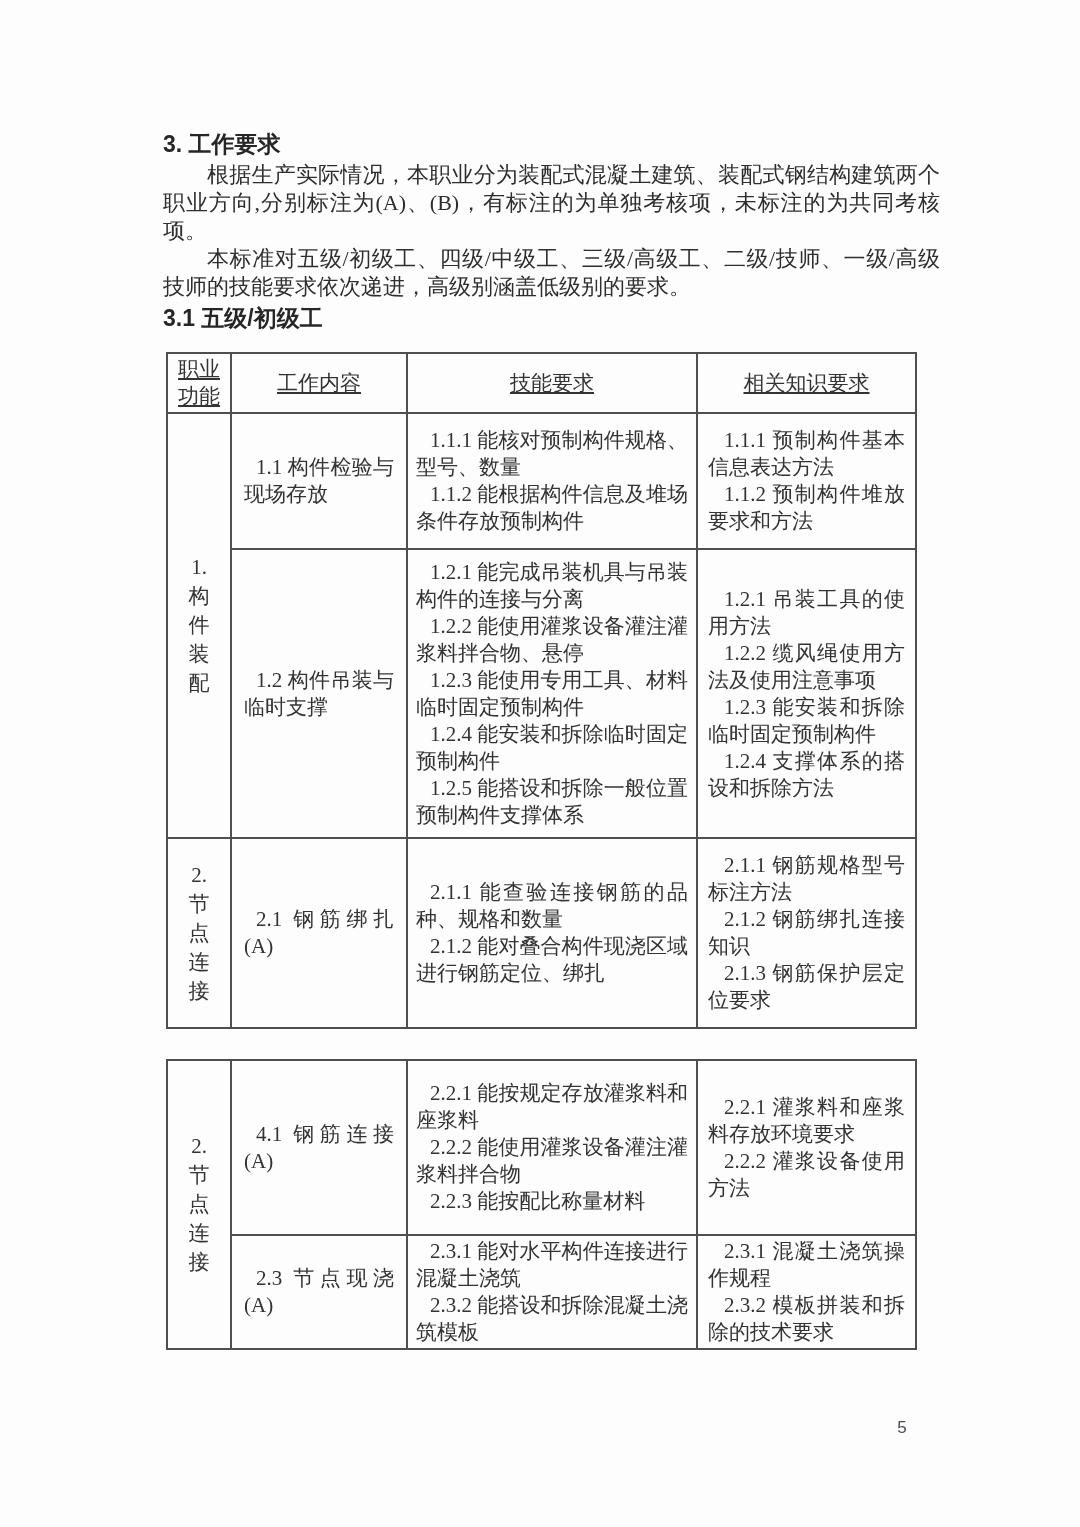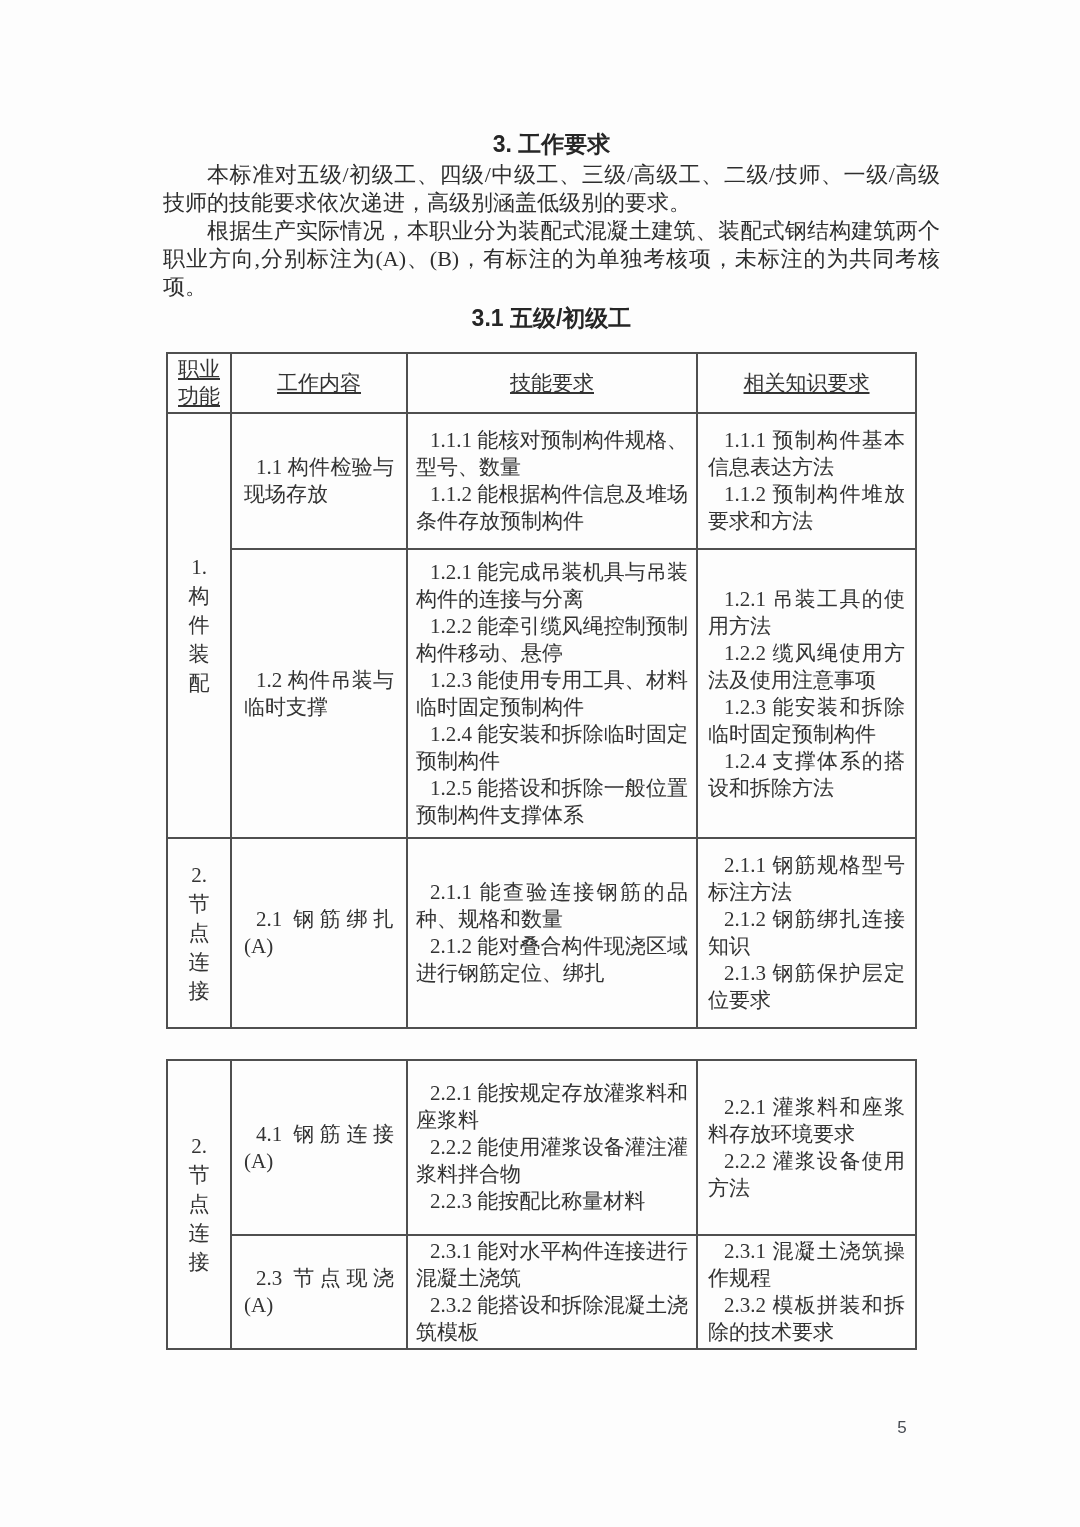--- a/index.html
+++ b/index.html
@@ -18,21 +18,20 @@
     left: 163px;
     top: 130px;
     width: 777px;
   }
   h1.sec-title, h2.sub-title {
     font-family: "Liberation Sans", sans-serif;
     font-weight: 700;
     font-size: 23px;
     line-height: 28px;
     color: #262626;
-    text-align: center;
   }
   h1.sec-title { margin-bottom: 3px; }
   p.body-par {
     font-size: 22px;
     line-height: 28px;
     text-align: justify;
     text-indent: 2em;
     color: #2e2e2e;
   }
   h2.sub-title { margin-top: 3px; margin-bottom: 20px; }
@@ -88,22 +87,22 @@
     font-size: 17px;
     color: #474b52;
   }
 </style>
 </head>
 <body>
 
 <div class="page">
   <div class="content">
     <h1 class="sec-title">3. 工作要求</h1>
+    <p class="body-par">根据生产实际情况，本职业分为装配式混凝土建筑、装配式钢结构建筑两个职业方向,分别标注为(A)、(B)，有标注的为单独考核项，未标注的为共同考核项。</p>
     <p class="body-par">本标准对五级/初级工、四级/中级工、三级/高级工、二级/技师、一级/高级技师的技能要求依次递进，高级别涵盖低级别的要求。</p>
-    <p class="body-par">根据生产实际情况，本职业分为装配式混凝土建筑、装配式钢结构建筑两个职业方向,分别标注为(A)、(B)，有标注的为单独考核项，未标注的为共同考核项。</p>
     <h2 class="sub-title">3.1 五级/初级工</h2>
 
     <table class="req-table t1">
       <colgroup>
           <col style="width:64px">
           <col style="width:176px">
           <col style="width:290px">
           <col style="width:219px">
         </colgroup>
       <tbody>
@@ -130,21 +129,21 @@
               <p>1.1.1 预制构件基本信息表达方法</p>
               <p>1.1.2 预制构件堆放要求和方法</p>
             </td>
           </tr>
           <tr>
             <td class="wc-cell">
               <p>1.2 构件吊装与临时支撑</p>
             </td>
             <td class="sk-cell">
               <p>1.2.1 能完成吊装机具与吊装构件的连接与分离</p>
-              <p>1.2.2 能牵引缆风绳控制预制构件移动、悬停</p>
+              <p>1.2.2 能使用灌浆设备灌注灌浆料拌合物、悬停</p>
               <p>1.2.3 能使用专用工具、材料临时固定预制构件</p>
               <p>1.2.4 能安装和拆除临时固定预制构件</p>
               <p>1.2.5 能搭设和拆除一般位置预制构件支撑体系</p>
             </td>
             <td class="kn-cell">
               <p>1.2.1 吊装工具的使用方法</p>
               <p>1.2.2 缆风绳使用方法及使用注意事项</p>
               <p>1.2.3 能安装和拆除临时固定预制构件</p>
               <p>1.2.4 支撑体系的搭设和拆除方法</p>
             </td>

